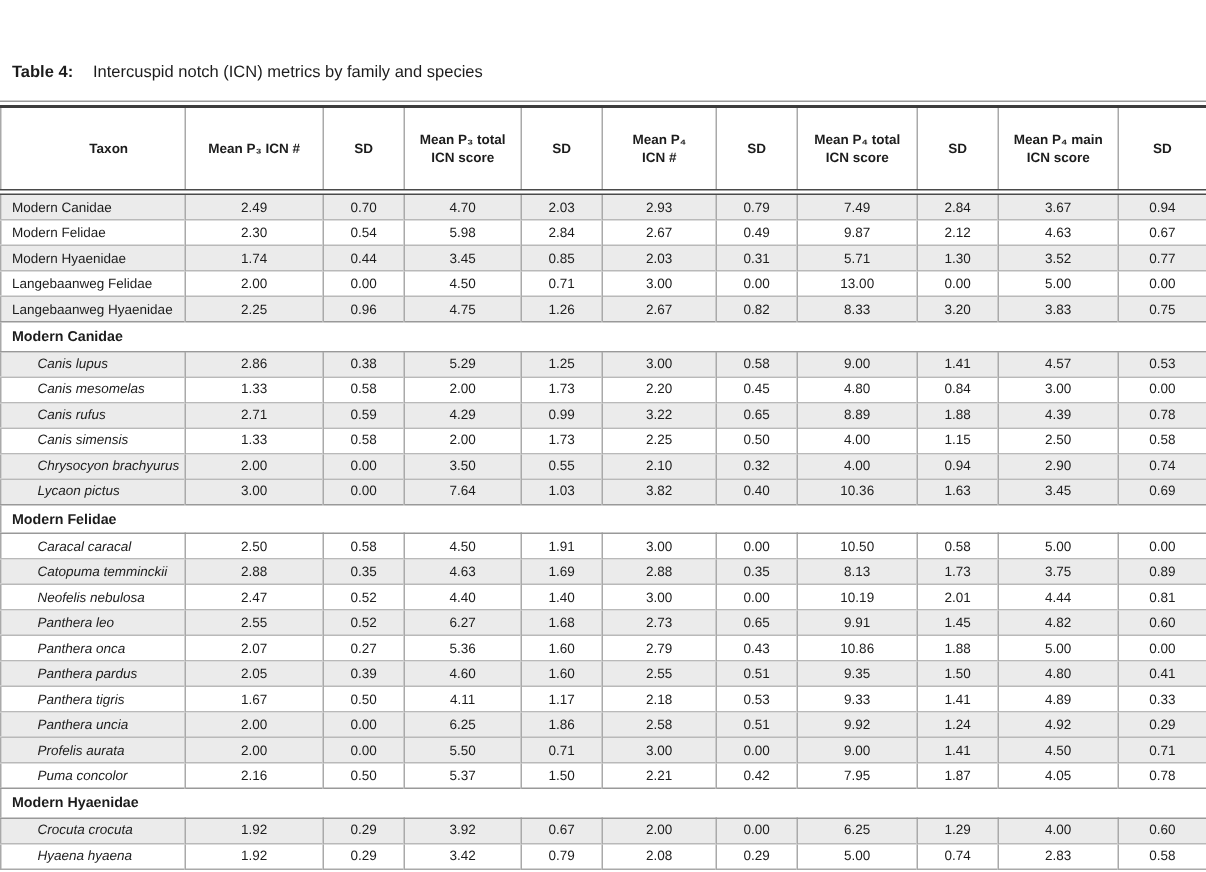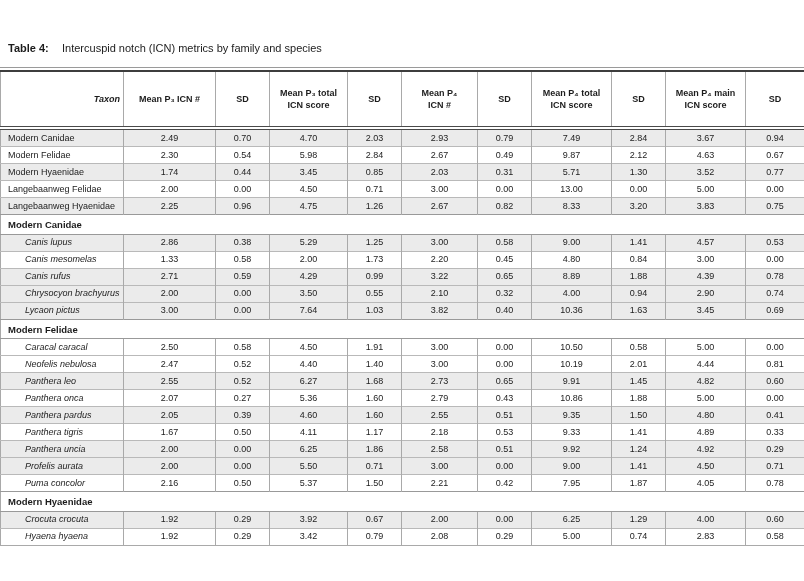--- a/index.html
+++ b/index.html
@@ -52,23 +52,22 @@
     height: 50px;
     padding: 2px 3px;
     line-height: 12px;
     white-space: pre-line;
     border-left: 1px solid #a9a9a9;
     border-bottom: 4px double #4a4a4a;
     background: #ffffff;
   }
   thead th:first-child {
     border-left: none;
-    text-align: right;
+    text-align: center;
     padding-left: 24px;
-    font-style: italic;
   }
 
   td {
     font-size: 9px;
     line-height: 11px;
     padding: 2.5px 3px;
     border-left: 1px solid #a9a9a9;
     border-top: 1px solid #b9b9b9;
     overflow: hidden;
     white-space: nowrap;
@@ -240,20 +239,33 @@
             <td class="num">0.59</td>
             <td class="num">4.29</td>
             <td class="num">0.99</td>
             <td class="num">3.22</td>
             <td class="num">0.65</td>
             <td class="num">8.89</td>
             <td class="num">1.88</td>
             <td class="num">4.39</td>
             <td class="num">0.78</td>
           </tr>
+          <tr class="data-row">
+            <td class="taxon italic">Canis simensis</td>
+            <td class="num">1.33</td>
+            <td class="num">0.58</td>
+            <td class="num">2.00</td>
+            <td class="num">1.73</td>
+            <td class="num">2.25</td>
+            <td class="num">0.50</td>
+            <td class="num">4.00</td>
+            <td class="num">1.15</td>
+            <td class="num">2.50</td>
+            <td class="num">0.58</td>
+          </tr>
           <tr class="data-row stripe">
             <td class="taxon italic">Chrysocyon brachyurus</td>
             <td class="num">2.00</td>
             <td class="num">0.00</td>
             <td class="num">3.50</td>
             <td class="num">0.55</td>
             <td class="num">2.10</td>
             <td class="num">0.32</td>
             <td class="num">4.00</td>
             <td class="num">0.94</td>
@@ -281,20 +293,33 @@
             <td class="num">2.50</td>
             <td class="num">0.58</td>
             <td class="num">4.50</td>
             <td class="num">1.91</td>
             <td class="num">3.00</td>
             <td class="num">0.00</td>
             <td class="num">10.50</td>
             <td class="num">0.58</td>
             <td class="num">5.00</td>
             <td class="num">0.00</td>
+          </tr>
+          <tr class="data-row stripe">
+            <td class="taxon italic">Catopuma temminckii</td>
+            <td class="num">2.88</td>
+            <td class="num">0.35</td>
+            <td class="num">4.63</td>
+            <td class="num">1.69</td>
+            <td class="num">2.88</td>
+            <td class="num">0.35</td>
+            <td class="num">8.13</td>
+            <td class="num">1.73</td>
+            <td class="num">3.75</td>
+            <td class="num">0.89</td>
           </tr>
           <tr class="data-row">
             <td class="taxon italic">Neofelis nebulosa</td>
             <td class="num">2.47</td>
             <td class="num">0.52</td>
             <td class="num">4.40</td>
             <td class="num">1.40</td>
             <td class="num">3.00</td>
             <td class="num">0.00</td>
             <td class="num">10.19</td>

